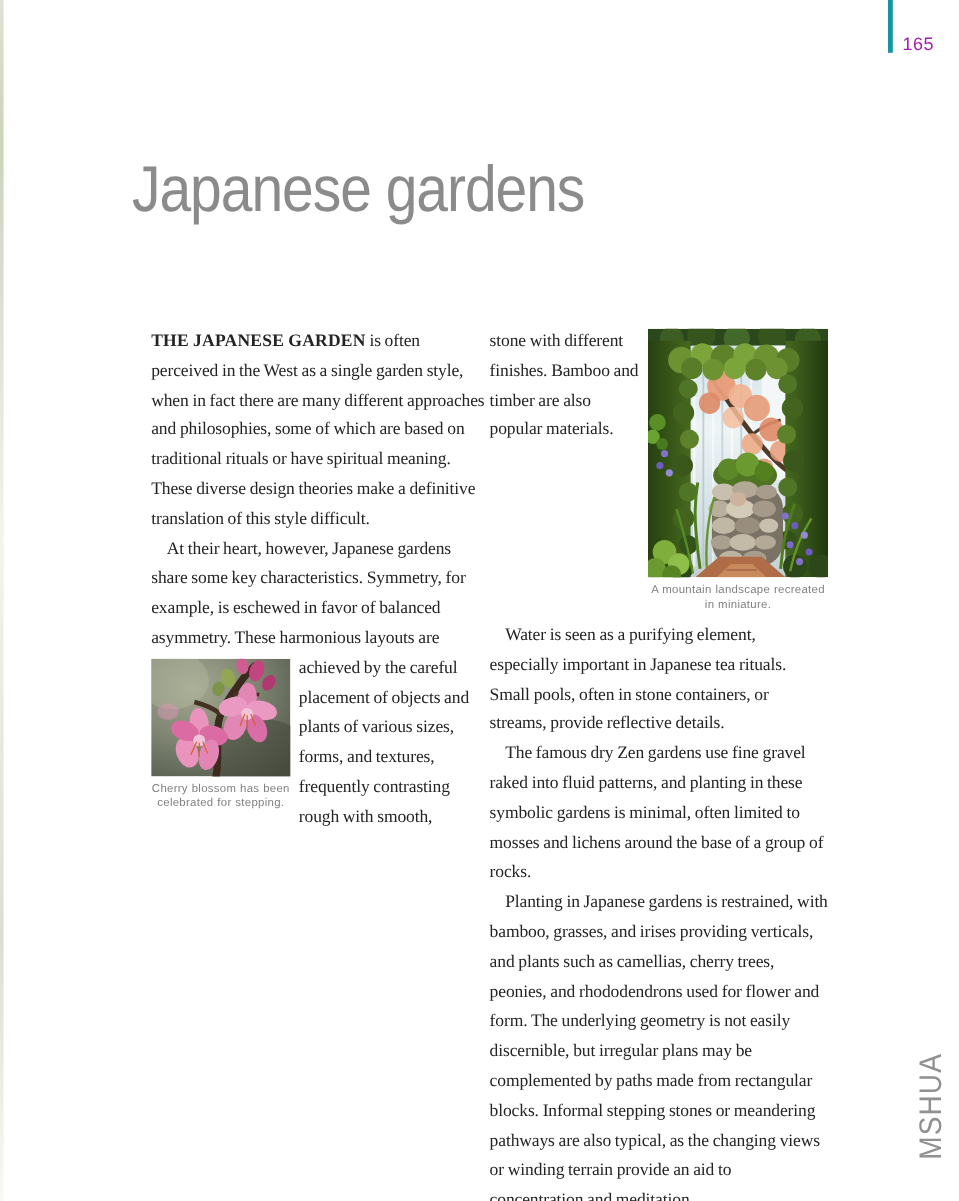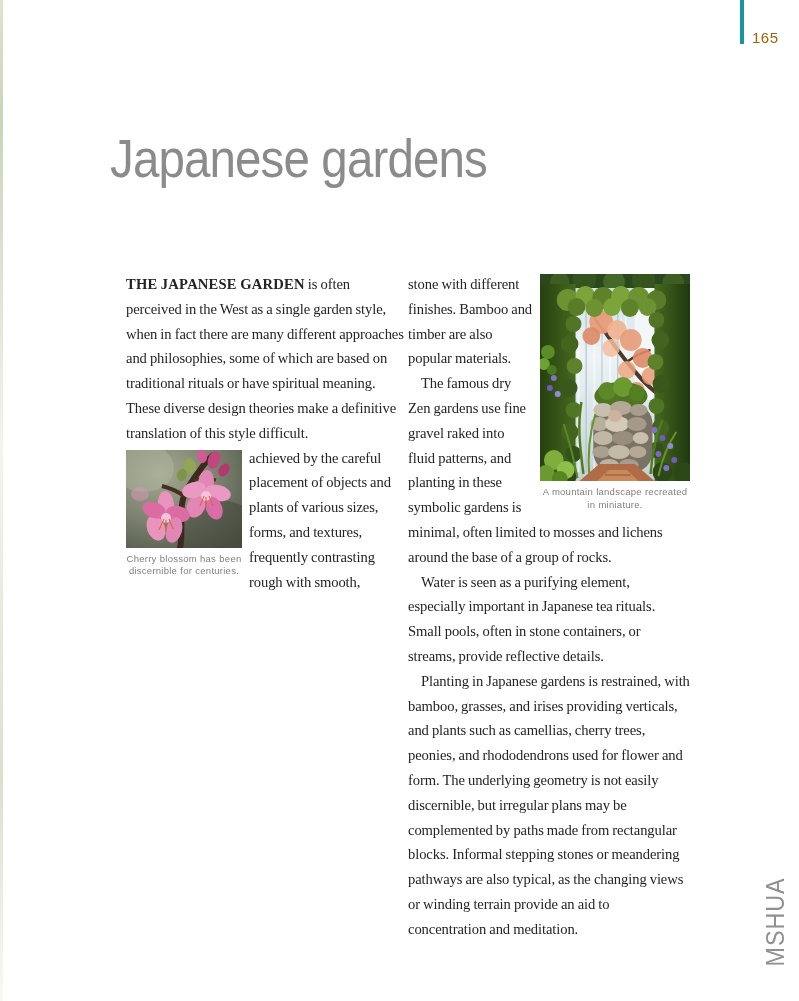--- a/index.html
+++ b/index.html
@@ -5,21 +5,21 @@
   html,body{margin:0;padding:0;background:#ffffff;}
   #page{position:relative;width:799px;height:1001px;background:#ffffff;overflow:hidden;
         font-family:"Liberation Serif", serif;}
   
   #edge-tint{position:absolute;left:0;top:0;width:3px;height:1001px;
     background:linear-gradient(to bottom, rgba(150,160,100,.30), rgba(120,140,80,.38) 12%,
       rgba(190,195,150,.18) 45%, rgba(140,150,95,.30) 78%, rgba(200,205,170,.12));}
   
   #accent-bar{position:absolute;left:740px;top:0;width:4px;height:44px;background:#1795a5;}
   #page-number{position:absolute;left:752px;top:29px;font-family:"Liberation Sans",sans-serif;
-    font-size:15px;color:#a16207;letter-spacing:.5px;}
+    font-size:15px;color:#a21caf;letter-spacing:.5px;}
   #page-title{position:absolute;left:110px;top:127px;font-family:"Liberation Sans",sans-serif;
     font-size:54px;font-weight:400;color:#8b8b8b;letter-spacing:-1px;white-space:nowrap;
     transform:scaleX(.88);transform-origin:left top;}
   
   .col{position:absolute;top:272px;width:282px;font-size:14.6px;line-height:24.8px;color:#242424;
        letter-spacing:-.1px;word-spacing:-.4px;text-align:left;}
   #col-left{left:110px;margin-left:16px;}
   #col-right{left:408px;}
   .col p{margin:0;}
   .col p.indent{text-indent:13px;}
@@ -41,20 +41,21 @@
 <body>
 
 <div id="page">
   <div id="edge-tint"></div>
   <div id="accent-bar"></div>
   <div id="page-number">165</div>
   <div id="page-title">Japanese gardens</div>
 
   <div id="col-left" class="col">
     <p><span class="lead">THE JAPANESE GARDEN</span><span> is often perceived in the West as a single garden style, when in fact there are many different approaches and philosophies, some of which are based on traditional rituals or have spiritual meaning. These diverse design theories make a definitive translation of this style difficult.</span></p>
+    <p class="indent">At their heart, however, Japanese gardens share some key characteristics. Symmetry, for example, is eschewed in favor of balanced asymmetry. These harmonious layouts are</p>
     <figure class="fig-cherry">
       <svg class="photo" viewBox="0 0 116 98" width="116" height="98" preserveAspectRatio="none">
         <defs>
           <radialGradient id="cbg" cx="30%" cy="25%" r="95%">
             <stop offset="0" stop-color="#a3a890"></stop>
             <stop offset="0.5" stop-color="#7d8370"></stop>
             <stop offset="1" stop-color="#4e5447"></stop>
           </radialGradient>
         </defs>
         <rect width="116" height="98" fill="url(#cbg)"></rect>
@@ -77,21 +78,21 @@
         <path d="M78,46 L74,56 M80,47 L80,58 M83,46 L87,56" stroke="#d4622d" stroke-width="1" fill="none"></path>
         <ellipse cx="40" cy="54" rx="8" ry="13" fill="#ea93bd" transform="rotate(-6 40 54)"></ellipse>
         <ellipse cx="52" cy="64" rx="12" ry="8" fill="#db6ba3" transform="rotate(14 52 64)"></ellipse>
         <ellipse cx="48" cy="80" rx="8" ry="13" fill="#e286b5" transform="rotate(16 48 80)"></ellipse>
         <ellipse cx="30" cy="78" rx="9" ry="13" fill="#ea93bd" transform="rotate(-20 30 78)"></ellipse>
         <ellipse cx="28" cy="60" rx="12" ry="8" fill="#db6ba3" transform="rotate(20 28 60)"></ellipse>
         <circle cx="40" cy="68" r="5" fill="#f2c3da"></circle>
         <path d="M38,69 L33,80 M40,70 L40,82 M43,69 L47,79" stroke="#d4622d" stroke-width="1" fill="none"></path>
         <ellipse cx="14" cy="44" rx="9" ry="7" fill="#d795b5" opacity="0.5"></ellipse>
       </svg>
-      <figcaption>Cherry blossom has been discernible for centuries.</figcaption>
+      <figcaption>Cherry blossom has been celebrated for stepping.</figcaption>
     </figure>
     <p>achieved by the careful placement of objects and plants of various sizes, forms, and textures, frequently contrasting rough with smooth,</p>
   </div>
 
   <div id="col-right" class="col">
     <figure class="fig-mountain">
       <svg class="photo" viewBox="0 0 152 207" width="150" height="207" preserveAspectRatio="none">
         <defs>
           <linearGradient id="mwf" x1="0" y1="0" x2="0" y2="1">
             <stop offset="0" stop-color="#cfe0e6"></stop>
@@ -208,19 +209,19 @@
         <line x1="66" y1="201" x2="92" y2="201" stroke="#8f5434" stroke-width="1"></line>
         <circle cx="14" cy="186" r="10" fill="#7fae3c"></circle>
           <circle cx="26" cy="196" r="9" fill="#8fbe4a"></circle>
         <circle cx="6" cy="200" r="9" fill="#6a9a30"></circle>
           <circle cx="20" cy="205" r="8" fill="#57851f"></circle>
         <circle cx="146" cy="198" r="10" fill="#2c4718"></circle>
       </svg>
       <figcaption>A mountain landscape recreated in miniature.</figcaption>
     </figure>
     <p>stone with different finishes. Bamboo and timber are also popular materials.</p>
+    <p class="indent clear">Water is seen as a purifying element, especially important in Japanese tea rituals. Small pools, often in stone containers, or streams, provide reflective details.</p>
     <p class="indent">The famous dry Zen gardens use fine gravel raked into fluid patterns, and planting in these symbolic gardens is minimal, often limited to mosses and lichens around the base of a group of rocks.</p>
-    <p class="indent clear">Water is seen as a purifying element, especially important in Japanese tea rituals. Small pools, often in stone containers, or streams, provide reflective details.</p>
     <p class="indent">Planting in Japanese gardens is restrained, with bamboo, grasses, and irises providing verticals, and plants such as camellias, cherry trees, peonies, and rhododendrons used for flower and form. The underlying geometry is not easily discernible, but irregular plans may be complemented by paths made from rectangular blocks. Informal stepping stones or meandering pathways are also typical, as the changing views or winding terrain provide an aid to concentration and meditation.</p>
   </div>
 
   <div id="side-label">MSHUA</div>
 </div>
 
 </body></html>

